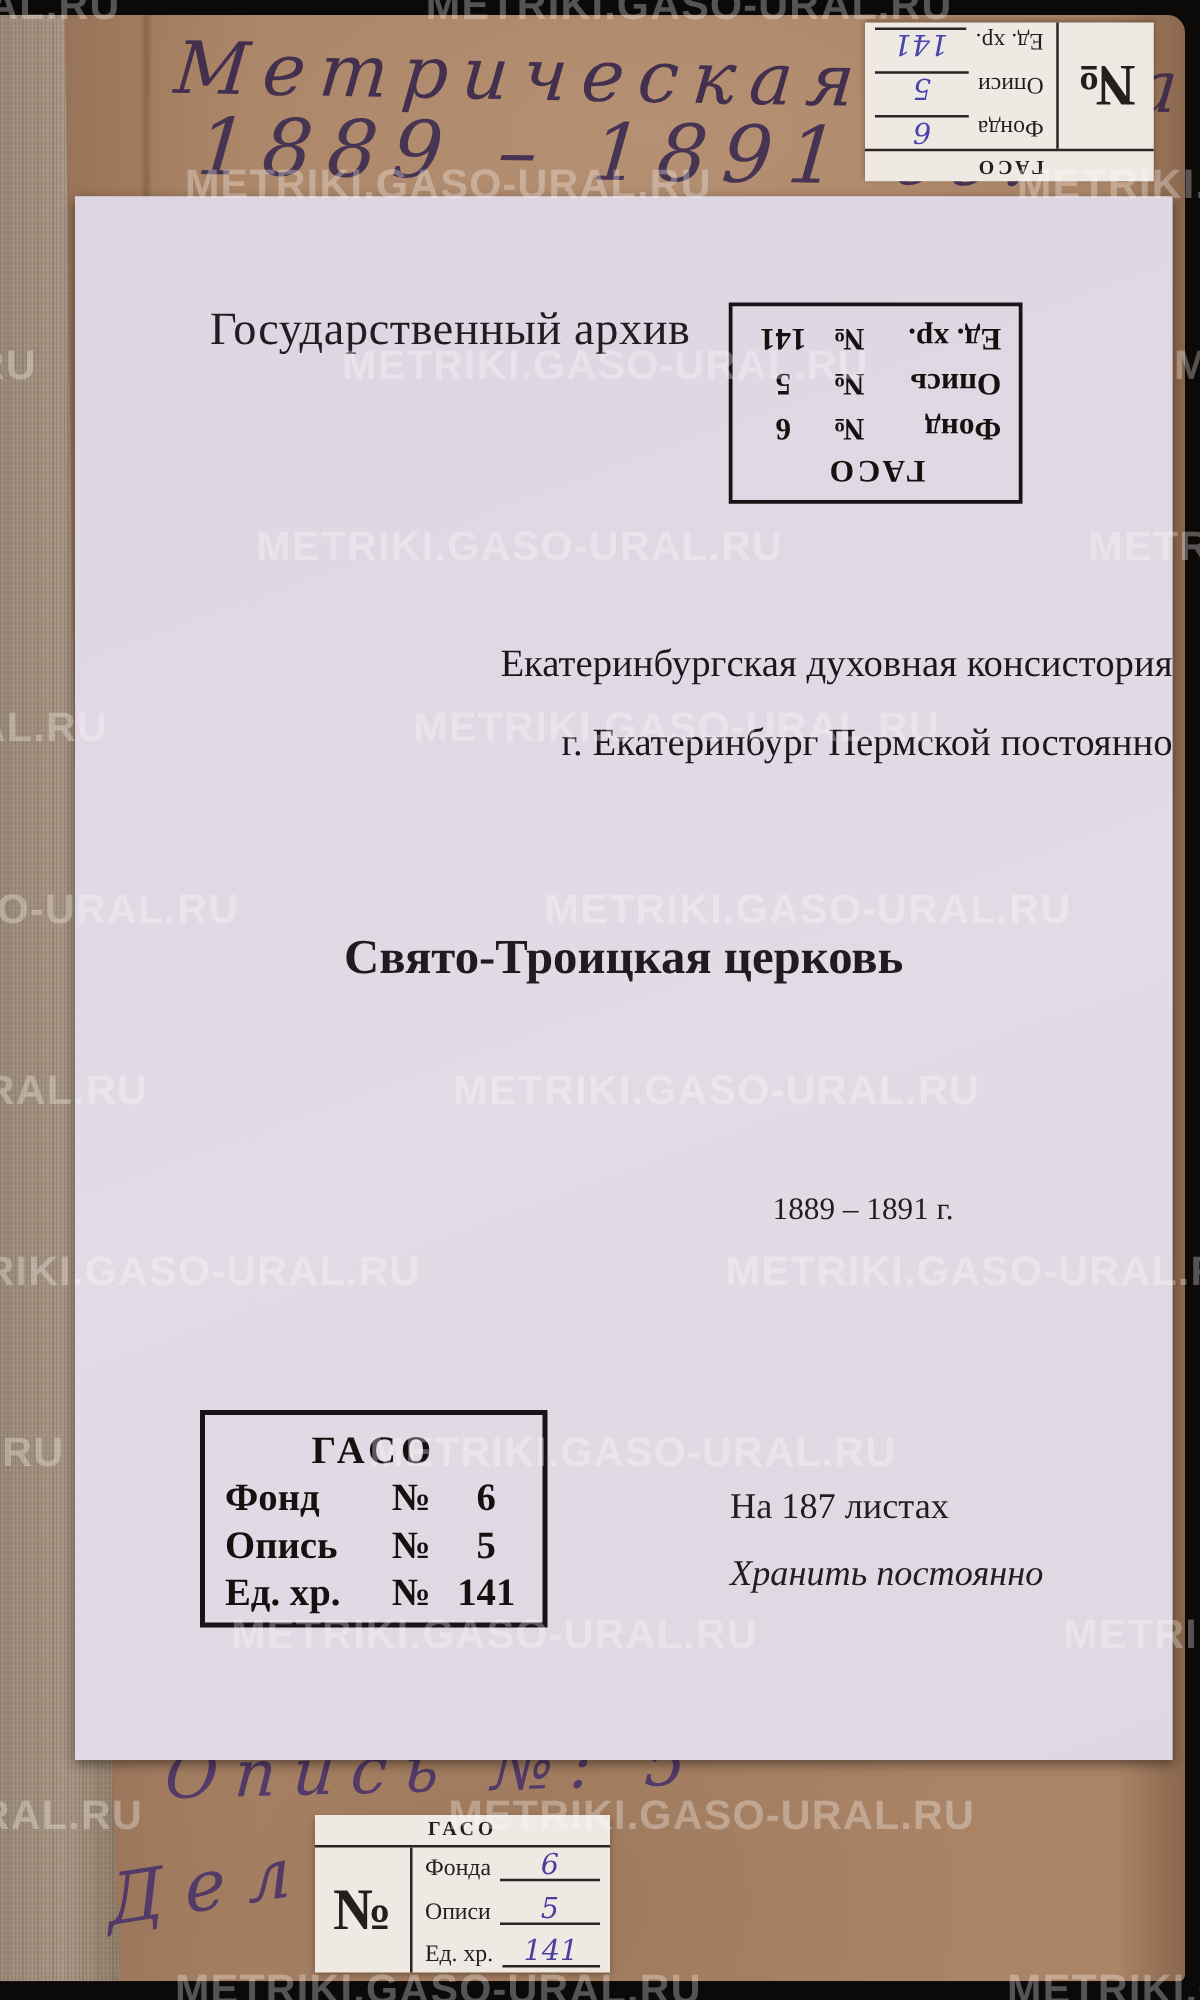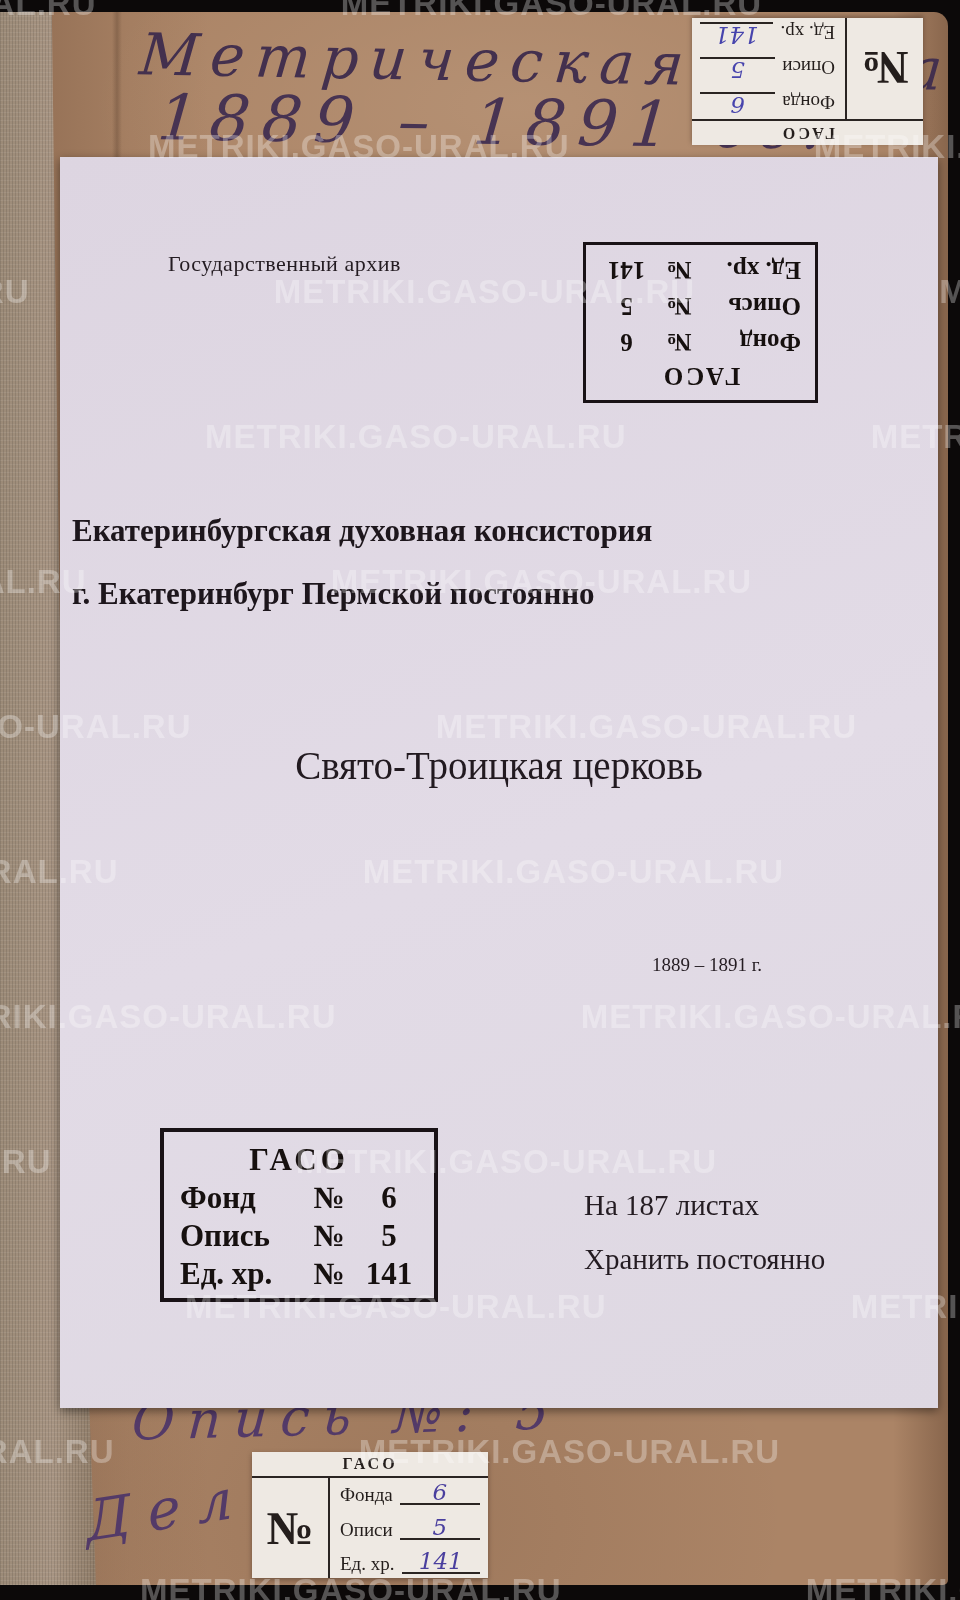--- a/index.html
+++ b/index.html
@@ -29,30 +29,30 @@
   .hw-top2{left:158px;top:74px;font-size:63px;letter-spacing:12px;color:#473352;
     transform:rotate(0.8deg) skewX(-4deg);}
   .hw-bot1{left:132px;top:1374px;font-size:52px;letter-spacing:13px;color:#533a68;
     transform:rotate(-1.5deg) skewX(-5deg);}
   .hw-bot2{left:84px;top:1452px;font-size:56px;letter-spacing:17px;color:#533a68;
     transform:rotate(-9deg) skewX(-5deg);z-index:2;}
   
   .paper{position:absolute;left:60px;top:145px;width:878px;height:1251px;z-index:3;
     background:linear-gradient(160deg,#ddd5e1 0%,#e2dbe6 55%,#ded8e2 100%);
     box-shadow:0 3px 9px rgba(0,0,0,0.45);}
-  .archive-name{position:absolute;left:108px;top:80px;font-size:22px;line-height:54px;
+  .archive-name{position:absolute;left:108px;top:80px;font-size:37px;line-height:54px;
     color:#241c22;letter-spacing:0.5px;}
-  .fond-title{position:absolute;left:12px;top:342px;width:100%;text-align:left;
-    font-size:31px;font-weight:bold;line-height:63px;color:#1d161c;}
+  .fond-title{position:absolute;left:0;top:342px;width:100%;text-align:right;
+    font-size:31px;font-weight:normal;line-height:63px;color:#1d161c;}
   .object-name{position:absolute;left:0;top:580px;width:100%;text-align:center;
-    font-size:39px;line-height:58px;color:#221a20;}
-  .years{position:absolute;left:532px;top:797px;width:230px;text-align:center;
-    font-size:19px;color:#241c22;}
+    font-size:39px;line-height:58px;color:#221a20;font-weight:bold;}
+  .years{position:absolute;left:558px;top:797px;width:230px;text-align:left;
+    font-size:25px;color:#241c22;}
   .extent-block{position:absolute;left:524px;top:1032px;font-size:29px;color:#241c22;}
-  .extent-block .line2{margin-top:21px;}
+  .extent-block .line2{margin-top:21px;font-style:italic;}
   
   .stamp{position:absolute;box-sizing:border-box;border:4px solid #191216;
     background:transparent;color:#16100f;font-weight:bold;}
   .stamp-org{text-align:center;letter-spacing:3px;}
   .stamp-row{display:flex;align-items:baseline;}
   .s-label{text-align:left;}
   .s-no{text-align:center;}
   .s-val{text-align:left;}
   .stamp-top{left:523px;top:85px;width:235px;height:161px;transform:rotate(180deg);
     padding:8px 14px;border-width:3px;}

